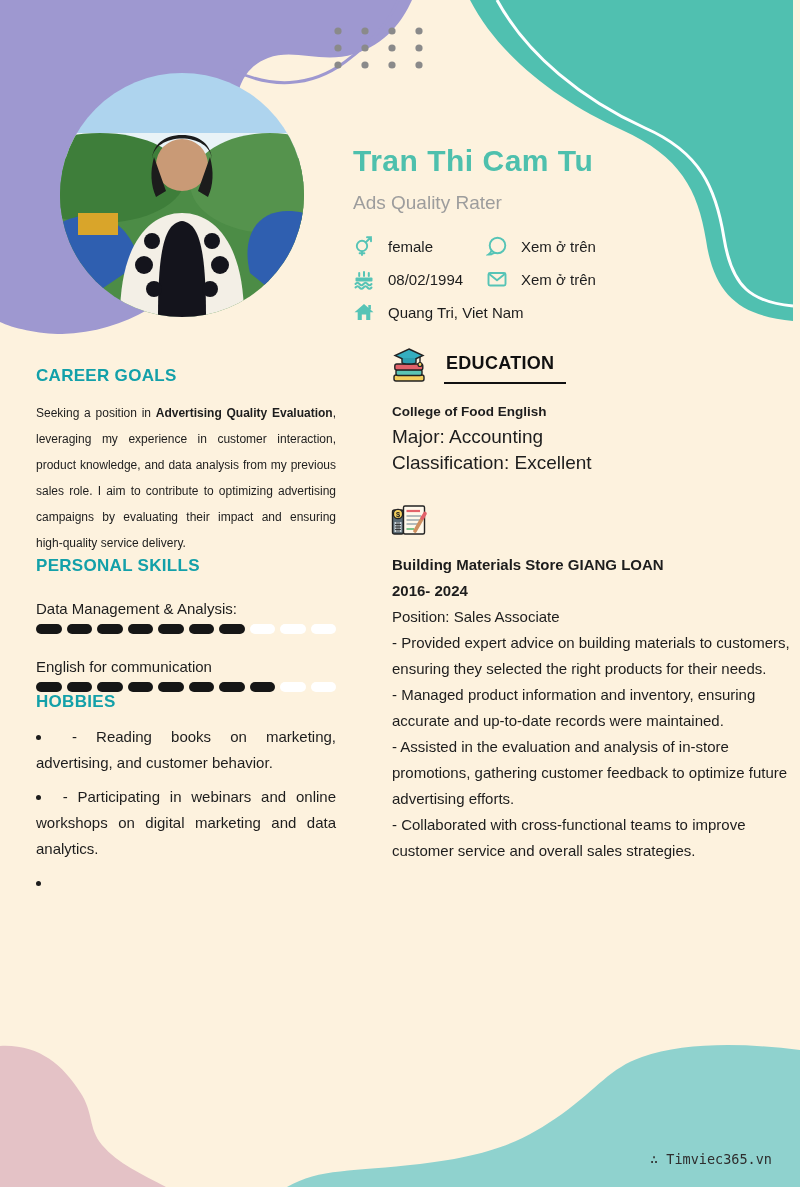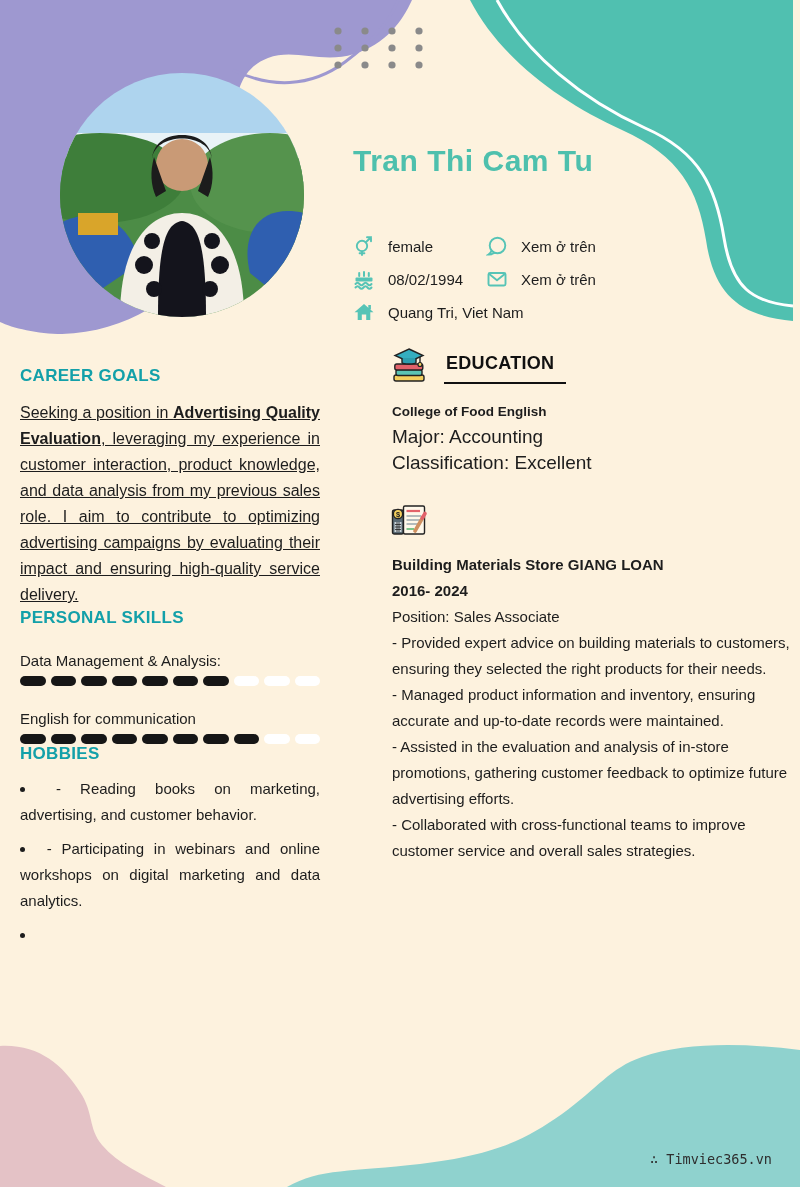--- a/index.html
+++ b/index.html
@@ -11,24 +11,24 @@
   .deco{position:absolute; inset:0; width:800px; height:1187px; z-index:0;}
   .photo{
     position:absolute; left:60px; top:73px; width:244px; height:244px;
     border-radius:50%; overflow:hidden; z-index:2;
   }
   .header-block{position:absolute; left:353px; top:144px; z-index:2; width:430px;}
   .name{font-size:30px; font-weight:bold; color:#4ec0ad; letter-spacing:.5px; margin:0;}
   .job-title{font-size:19px; color:#9d9d9d; margin:14px 0 0 0;}
   .contact-row{position:absolute; display:flex; align-items:center; gap:13px; z-index:2; font-size:15px;}
   .contact-row .cicon{width:22px; height:22px; flex:0 0 22px; display:block;}
-  .col-left{position:absolute; left:20px; top:366px; width:300px; z-index:2;}
+  .col-left{position:absolute; left:36px; top:366px; width:300px; z-index:2;}
   .col-right{position:absolute; left:390px; top:346px; width:406px; z-index:2;}
   h2.left-h{font-size:17px; font-weight:bold; color:#13a0a9; margin:0 0 0 0; letter-spacing:.3px;}
-  .goals-p{font-size:16px; line-height:26px; text-align:justify; margin:14px 0 0 0;text-decoration:underline;}
+  .goals-p{font-size:12px; line-height:26px; text-align:justify; margin:14px 0 0 0;}
   .goals-p .b{font-weight:bold;}
   .skills-h{margin-top:32px;}
   .skill{margin-top:24px;}
   .skill-label{font-size:15px;}
   .skill-bar{display:flex; gap:5px; margin-top:7px;}
   .pill{width:26px; height:10px; border-radius:6px; display:block;}
   .pill.filled{background:#161616;}
   .pill.empty{background:#ffffff;}
   .hobbies-h{margin-top:40px;}
   .hobby-list{margin:12px 0 0 0; padding:0; list-style-position:inside;}
@@ -103,20 +103,21 @@
           <circle cx="94" cy="216" r="8"></circle>
         <circle cx="152" cy="168" r="8"></circle>
           <circle cx="160" cy="192" r="9"></circle>
           <circle cx="150" cy="216" r="8"></circle>
       </g>
     </svg>
   </div>
 
   <div class="header-block">
     <div class="name">Tran Thi Cam Tu</div>
+    <div class="job-title">Ads Quality Rater</div>
   </div>
 
   <div class="contact-row" style="left:353px; top:235px;">
     <svg class="cicon" viewBox="0 0 22 22" fill="none" stroke="#56c4b6" stroke-width="1.9" stroke-linecap="round">
       <circle cx="9" cy="11" r="5.2"></circle>
         <path d="M12.8,7.3 L18,2.3 M14,2.3 L18,2.3 L18,6.3 M9,16.4 L9,20 M6.6,18.2 L11.4,18.2"></path>
     </svg>
     <span>female</span>
   </div>
   <div class="contact-row" style="left:353px; top:268px;">

